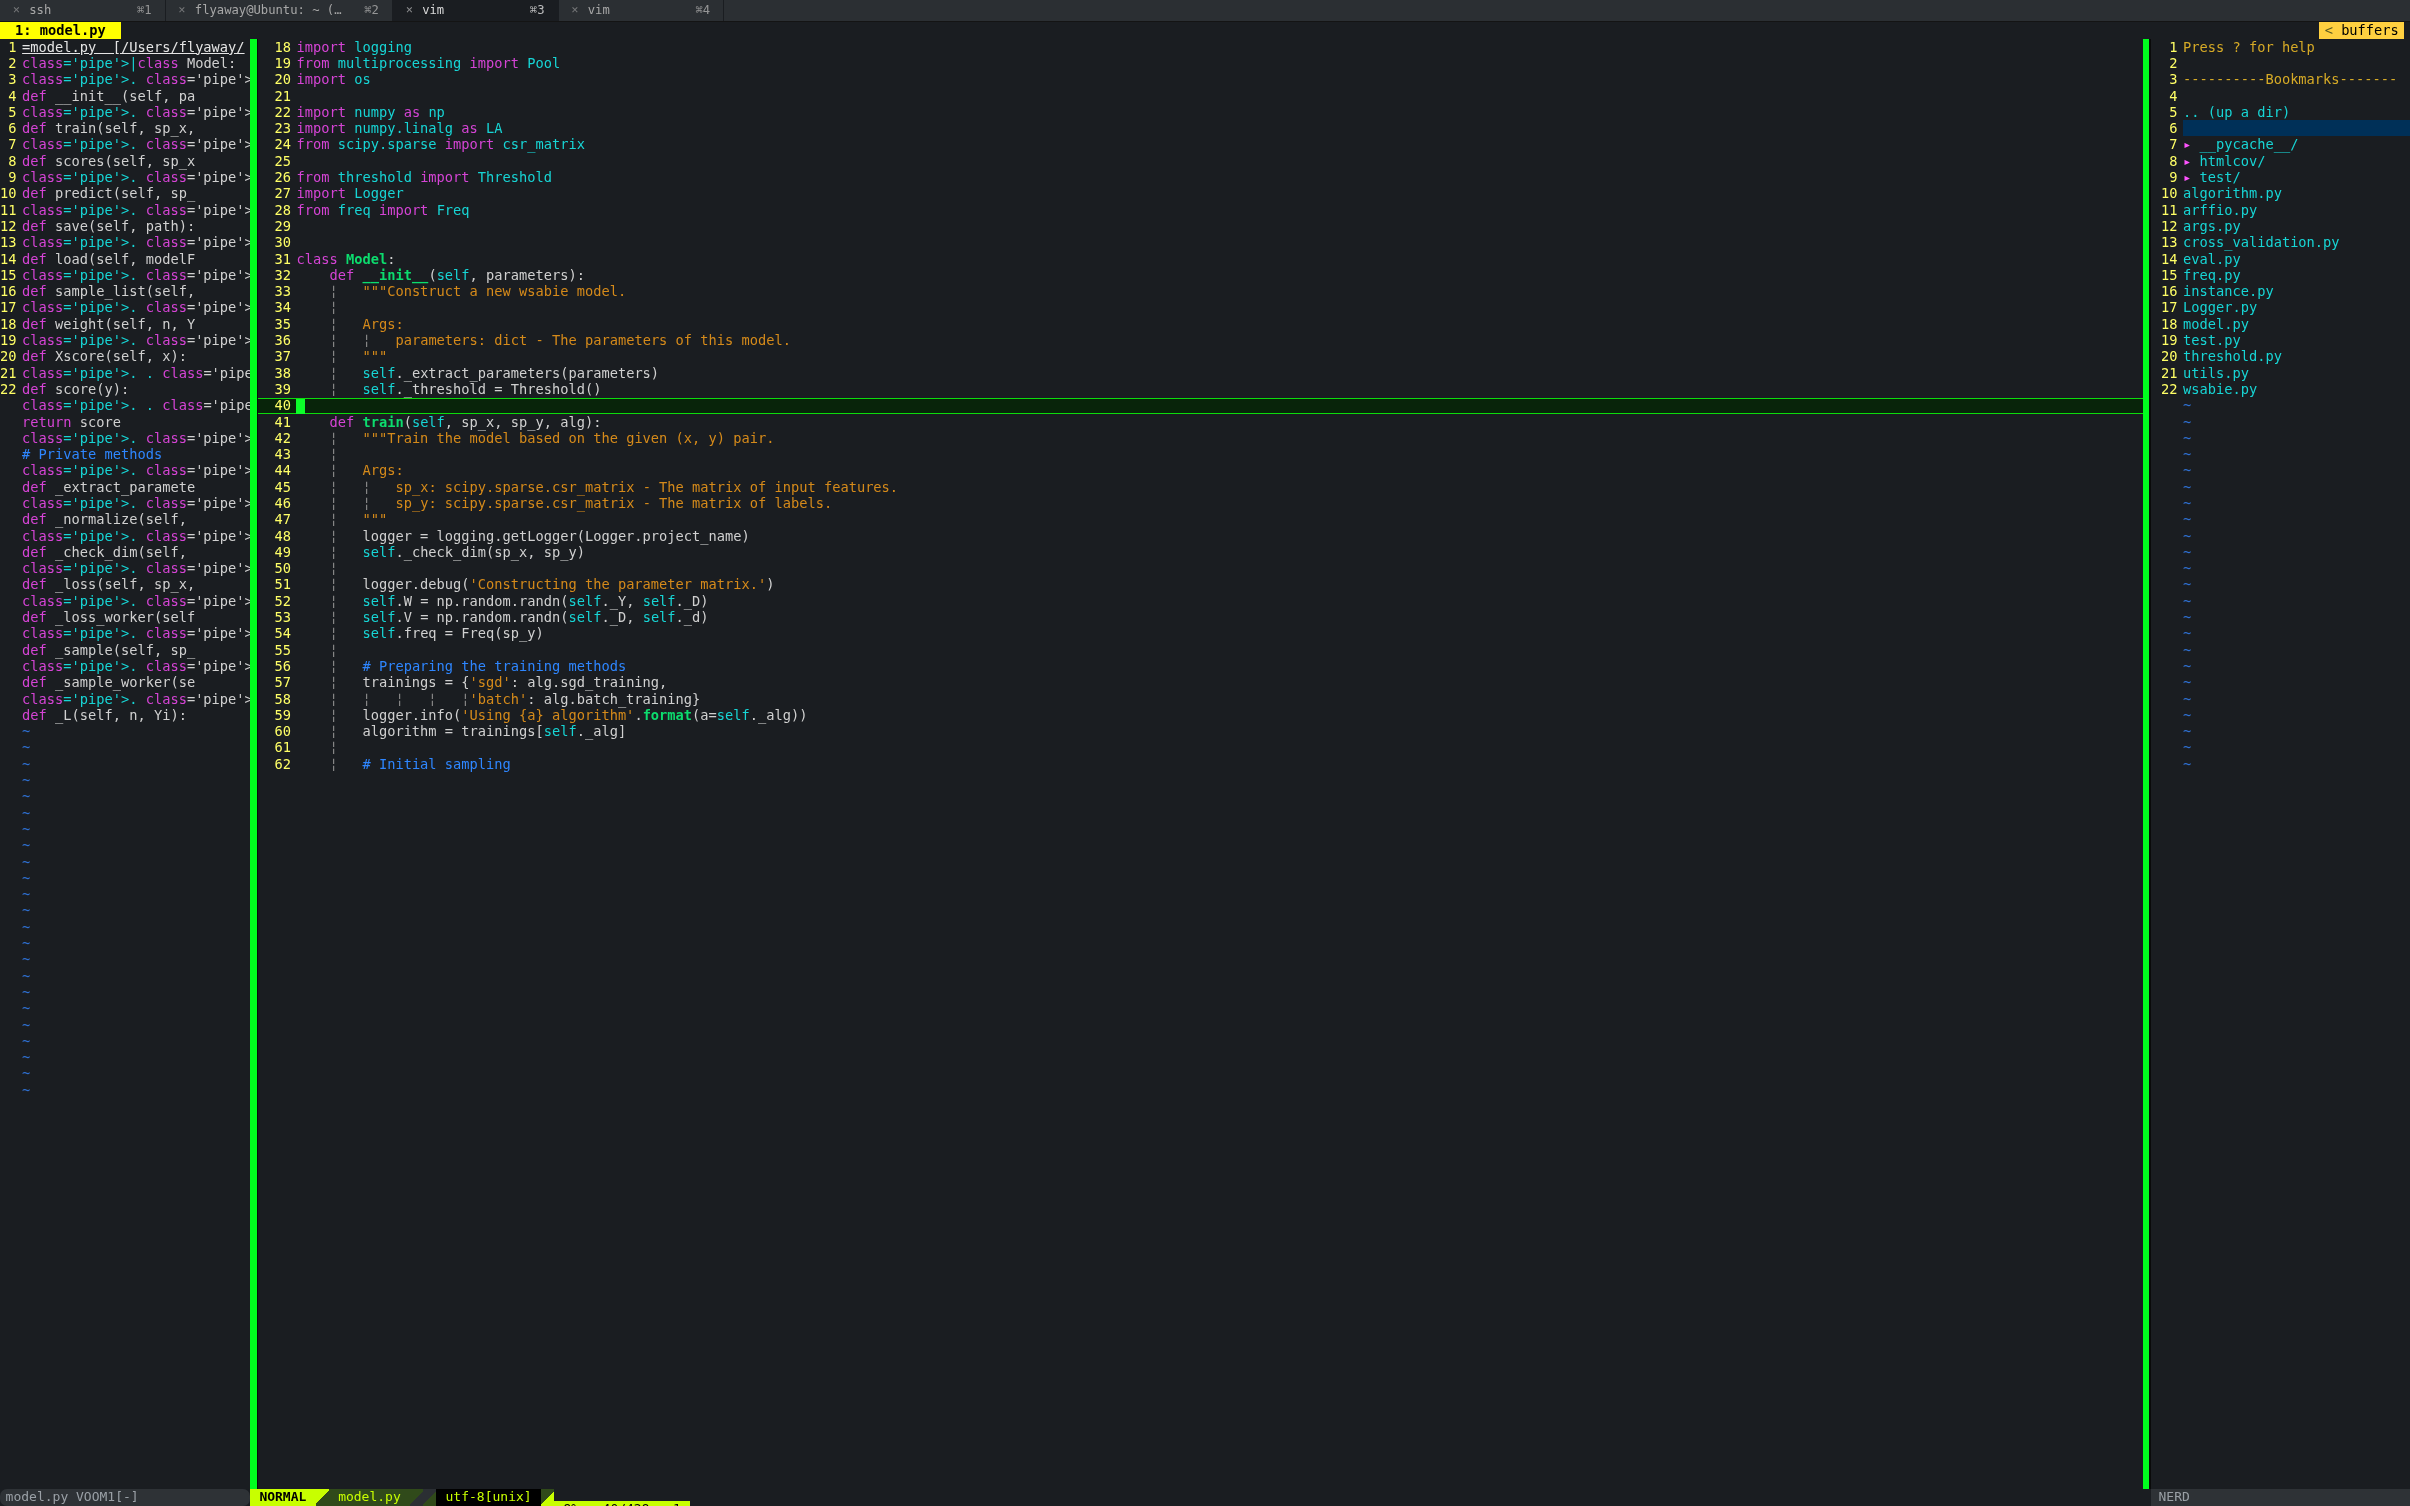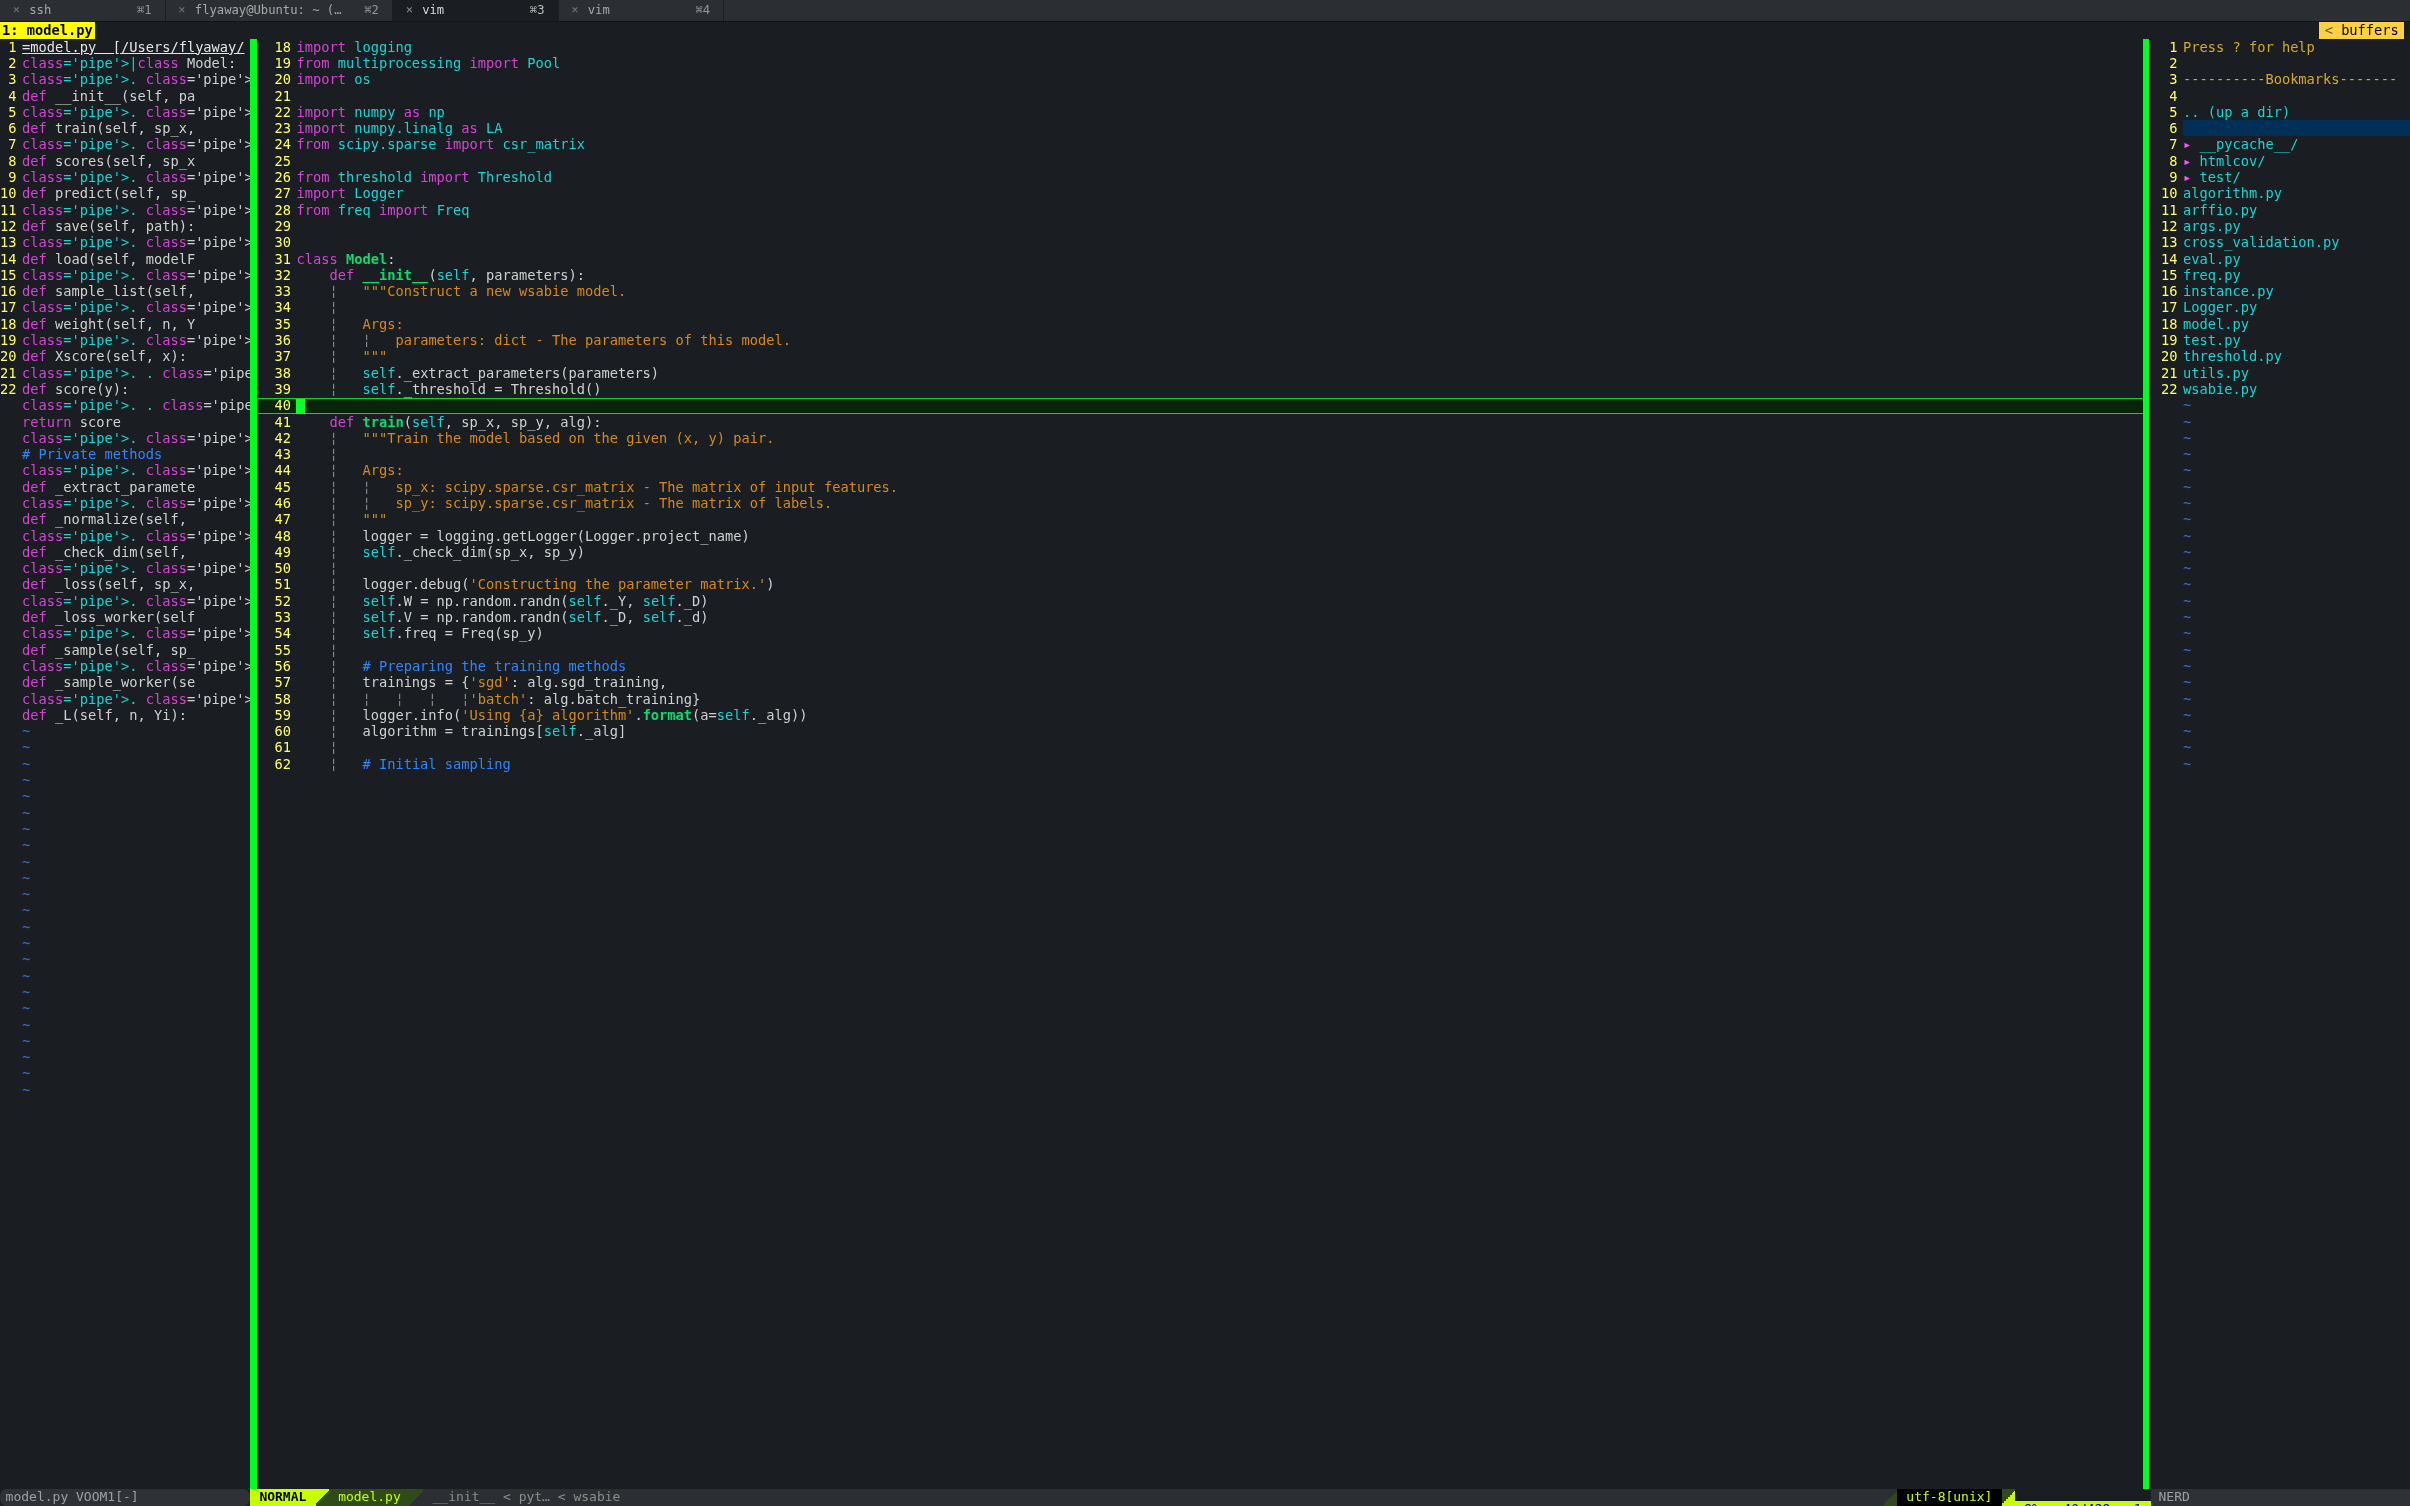--- a/index.html
+++ b/index.html
@@ -36,21 +36,21 @@
 
   
   .voomhdr {
     height: 17px;
     display: flex;
     background: #1a1d21;
   }
   .voomhdr .label {
     background: #ffff00;
     color: #000;
-    padding: 0 2px;
+    padding: 0 15px;
     font-weight: bold;
     text-align: right;
   }
   .voomhdr .spacer { flex: 1; }
   .voomhdr .buffers {
     background: #ffd040;
     color: #000;
     padding: 0 5.6px;
     margin-right: 5.6px;
   }
@@ -342,21 +342,20 @@
 
 <div class="statusbars">
   <div class="sb sb-left">
     <span>model.py  VOOM1[-]</span>
   </div>
   <div class="sb sb-mid">
     <span class="seg mode">NORMAL</span>
     <span class="seg arrow"></span>
     <span class="seg fname">model.py</span>
     <span class="seg arrow2"></span>
-    <span class="seg mid">__init__  &lt;  pyt…  &lt;  wsabie</span>
     <span class="seg arrow3"></span>
     <span class="seg enc">utf-8[unix]</span>
     <span class="seg arrow4"></span>
     <span class="seg pos">9%  :   40/429  :   1</span>
   </div>
   <div class="sb sb-right">
     <span>NERD</span>
   </div>
 </div>
 

